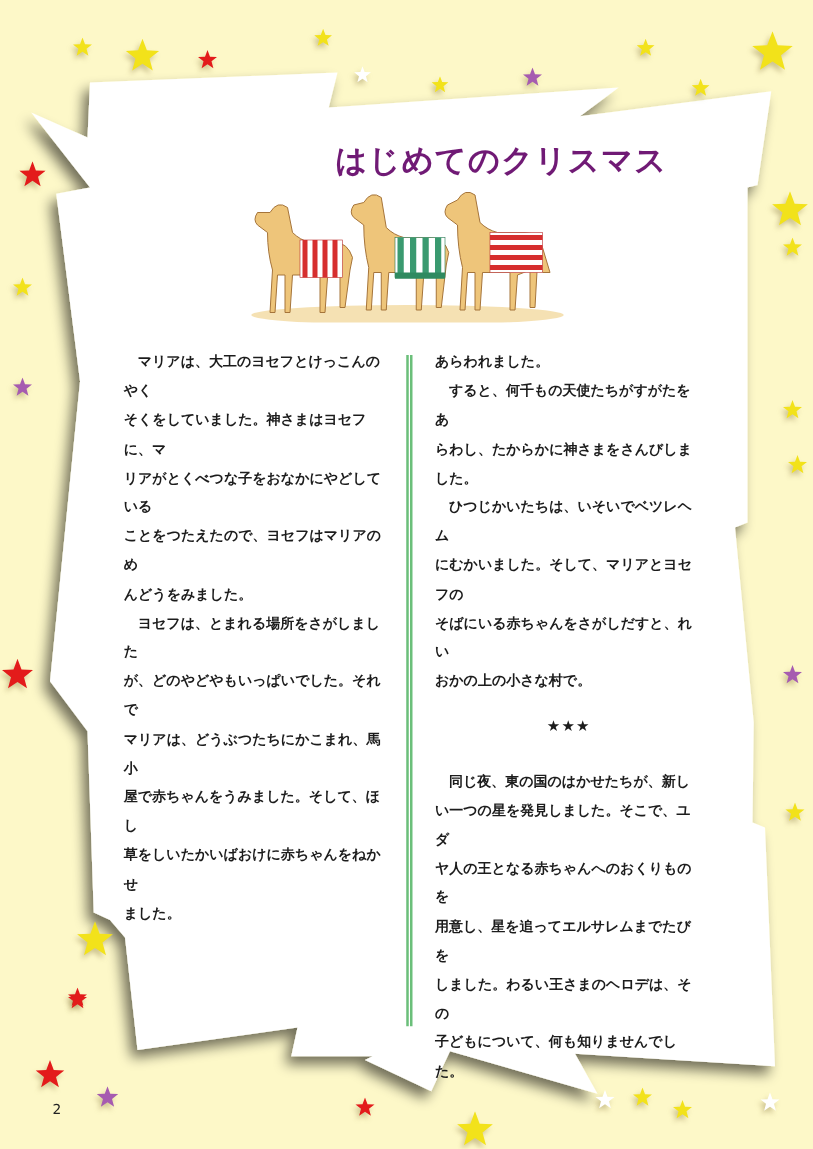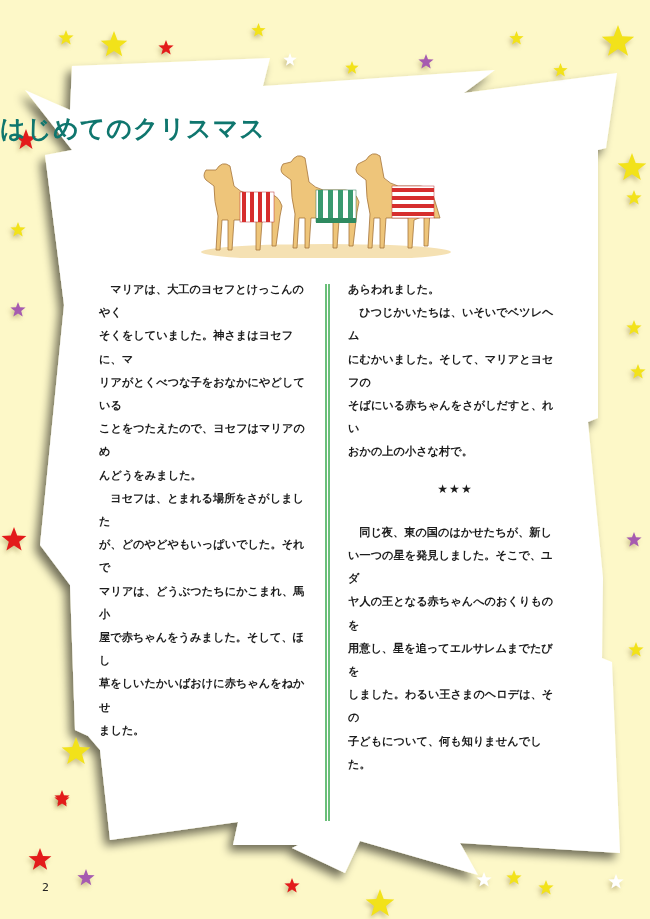--- a/index.html
+++ b/index.html
@@ -5,21 +5,21 @@
   html, body { margin:0; padding:0; }
   body {
     width:650px; height:919px; position:relative; overflow:hidden;
     background:#fdf8c8;
     font-family:"DejaVu Sans", sans-serif;
   }
   .bg-page { position:absolute; left:0; top:0; width:650px; height:919px; }
   .star { position:absolute; }
   .title {
     position:absolute; left:0; width:534px; top:112px;
-    text-align:left; font-size:25px; font-weight:bold; color:#0f766e;
+    text-align:right; font-size:25px; font-weight:bold; color:#701a75;
     letter-spacing:1px; font-family:"DejaVu Sans", sans-serif;
   }
   .camels { position:absolute; left:196px; top:140px; width:260px; height:118px; }
   .col {
     position:absolute; top:278px; width:214px;
     font-size:11.2px; line-height:23.2px; color:#1c1c1c;
     font-family:"DejaVu Sans", sans-serif; font-weight:bold;
   }
   .col.left { left:99px; }
   .col.right { left:348px; }
@@ -201,20 +201,22 @@
 屋で赤ちゃんをうみました。そして、ほし
 草をしいたかいばおけに赤ちゃんをねかせ
 ました。</p>
 
 </div>
 
 <div class="divider"></div>
 
 <div class="col right">
   <p class="para">あらわれました。</p>
+  <p class="para ind">すると、何千もの天使たちがすがたをあ
+らわし、たからかに神さまをさんびしました。</p>
   <p class="para ind">ひつじかいたちは、いそいでベツレヘム
 にむかいました。そして、マリアとヨセフの
 そばにいる赤ちゃんをさがしだすと、れい
 おかの上の小さな村で。</p>
   <div class="stars-sep" style="margin-top:14px;margin-bottom:20px;">★★★</div>
   <p class="para ind">同じ夜、東の国のはかせたちが、新し
 い一つの星を発見しました。そこで、ユダ
 ヤ人の王となる赤ちゃんへのおくりものを
 用意し、星を追ってエルサレムまでたびを
 しました。わるい王さまのヘロデは、その

